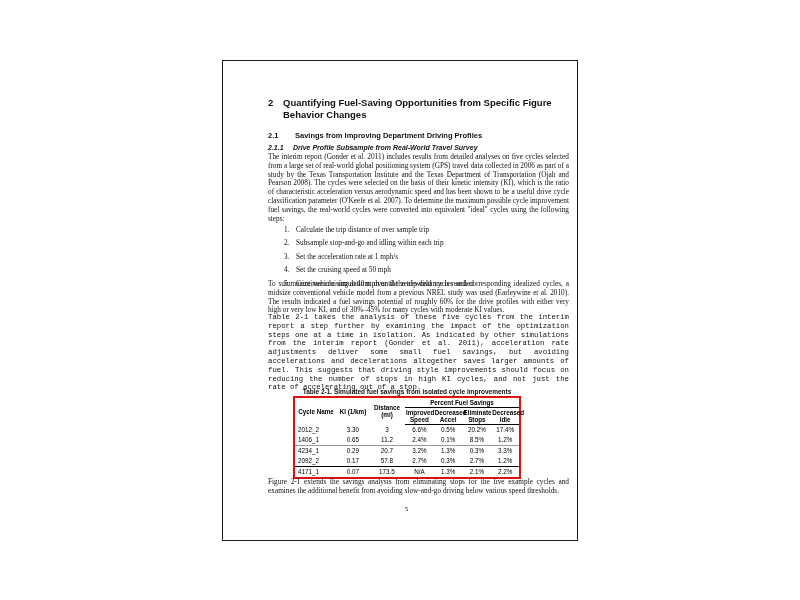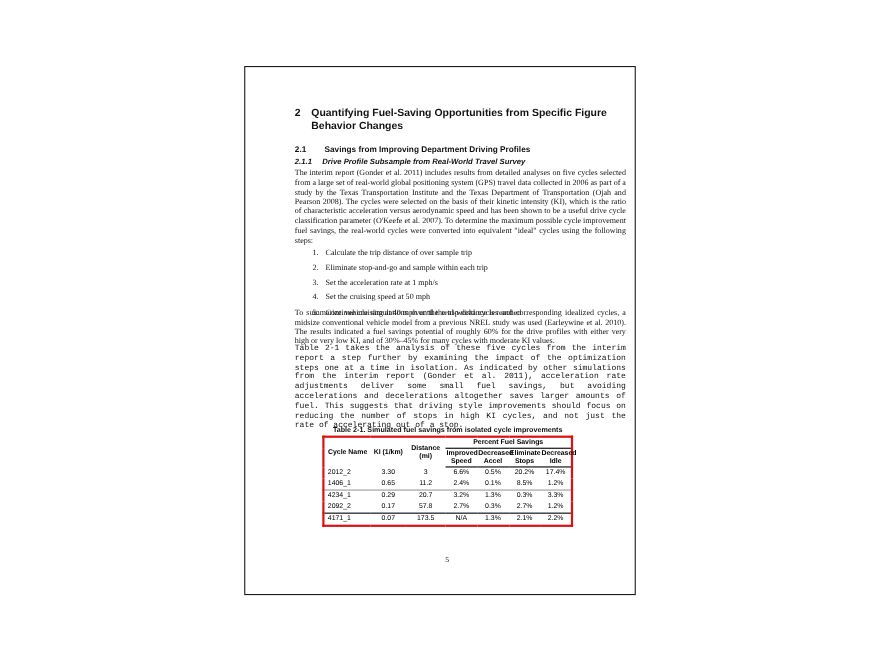--- a/index.html
+++ b/index.html
@@ -84,21 +84,21 @@
 
       <div class="para p1">The interim report (Gonder et al. 2011) includes results from detailed analyses on five cycles selected from a large set of real-world global positioning system (GPS) travel data collected in 2006 as part of a study by the Texas Transportation Institute and the Texas Department of Transportation (Ojah and Pearson 2008). The cycles were selected on the basis of their kinetic intensity (KI), which is the ratio of characteristic acceleration versus aerodynamic speed and has been shown to be a useful drive cycle classification parameter (O'Keefe et al. 2007). To determine the maximum possible cycle improvement fuel savings, the real-world cycles were converted into equivalent "ideal" cycles using the following steps:</div>
 
       <div class="list">
         <div class="item">
           <span class="num">1.</span>
           <span class="txt">Calculate the trip distance of over sample trip</span>
         </div>
         <div class="item">
           <span class="num">2.</span>
-          <span class="txt">Eliminate stop-and-go and sample within each trip</span>
+          <span class="txt">Subsample stop-and-go and idling within each trip</span>
         </div>
         <div class="item">
           <span class="num">3.</span>
           <span class="txt">Set the acceleration rate at 1 mph/s</span>
         </div>
         <div class="item">
           <span class="num">4.</span>
           <span class="txt">Set the cruising speed at 50 mph</span>
         </div>
         <div class="item">
@@ -172,18 +172,19 @@
               <td>173.5</td>
               <td>N/A</td>
               <td>1.3%</td>
               <td>2.1%</td>
               <td>2.2%</td>
             </tr>
           </tbody>
         </table>
       </div>
 
+      <div class="para p4">Figure 2-1 extends the savings analysis from eliminating stops for the five example cycles and examines the additional benefit from avoiding slow-and-go driving below various speed thresholds.</div>
 
       <div class="pagenum">5</div>
 
     </div>
   </div>
 </div>
 
 </body></html>

